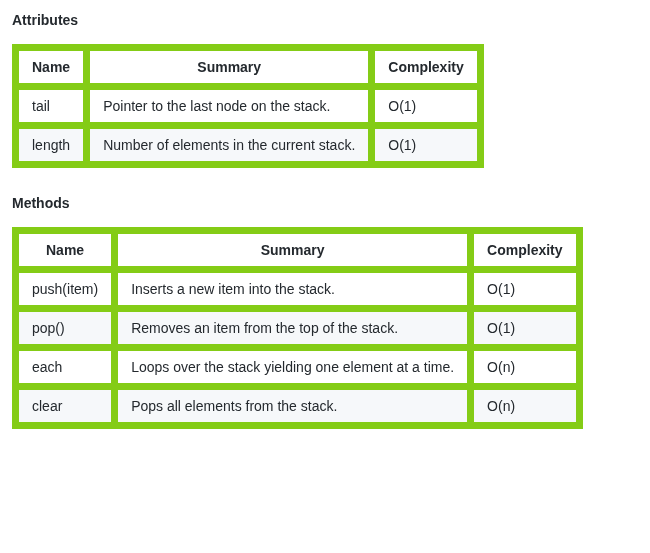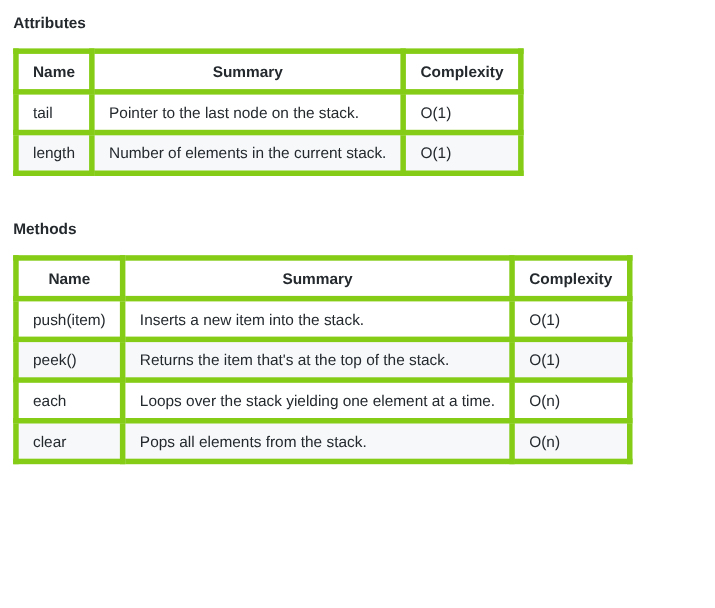--- a/index.html
+++ b/index.html
@@ -11,29 +11,29 @@
       background: #fff;
       width: 650px;
       box-sizing: border-box;
     }
     h4.section-title {
       margin: 0 0 16px 0;
       font-size: 14px;
       font-weight: 600;
     }
     h4.section-title.spaced {
-      margin-top: 40px;
+      margin-top: 27px;
     }
     table {
       border-collapse: collapse;
       border-spacing: 0;
     }
     th, td {
       padding: 8px 13px;
-      border: 5px solid #84cc16;
+      border: 7px solid #84cc16;
       text-align: left;
       vertical-align: middle;
     }
     th {
       font-weight: 600;
       background: #fff;
       text-align: center;
     }
     tbody tr:nth-child(even) td {
       background: #f6f8fa;
@@ -77,22 +77,22 @@
       <th>Complexity</th>
     </tr>
   </thead>
   <tbody>
     <tr>
       <td>push(item)</td>
       <td>Inserts a new item into the stack.</td>
       <td>O(1)</td>
     </tr>
     <tr>
-      <td>peek()</td>
-      <td>Returns the item that's at the top of the stack.</td>
+      <td>pop()</td>
+      <td>Removes an item from the top of the stack.</td>
       <td>O(1)</td>
     </tr>
     <tr>
       <td>each</td>
       <td>Loops over the stack yielding one element at a time.</td>
       <td>O(n)</td>
     </tr>
     <tr>
       <td>clear</td>
       <td>Pops all elements from the stack.</td>

